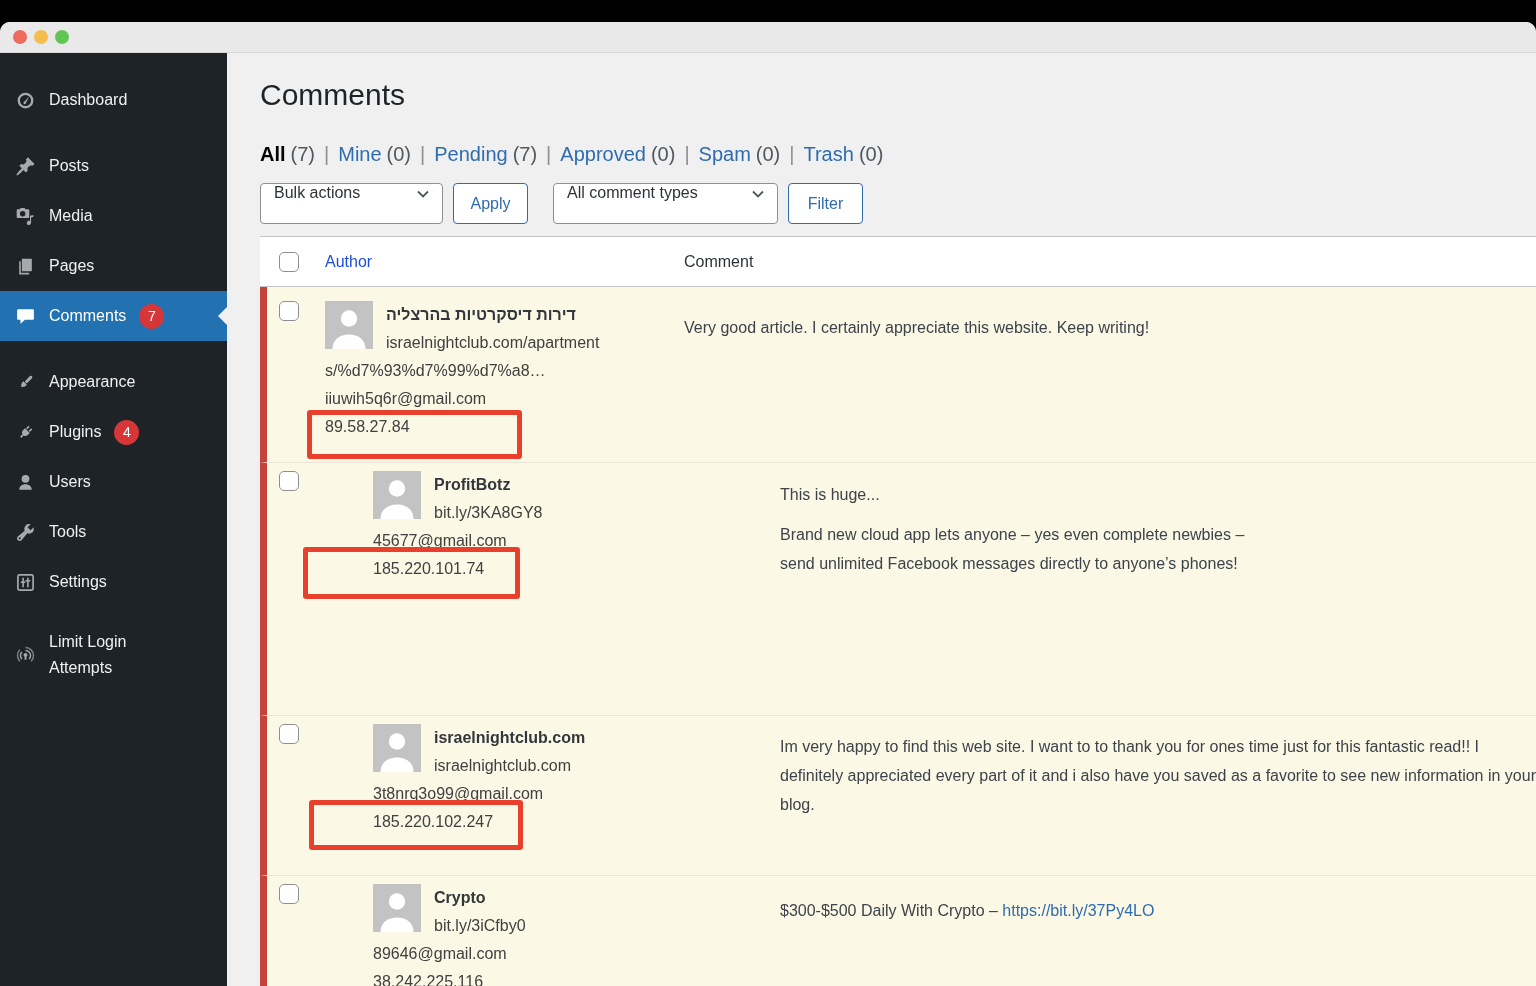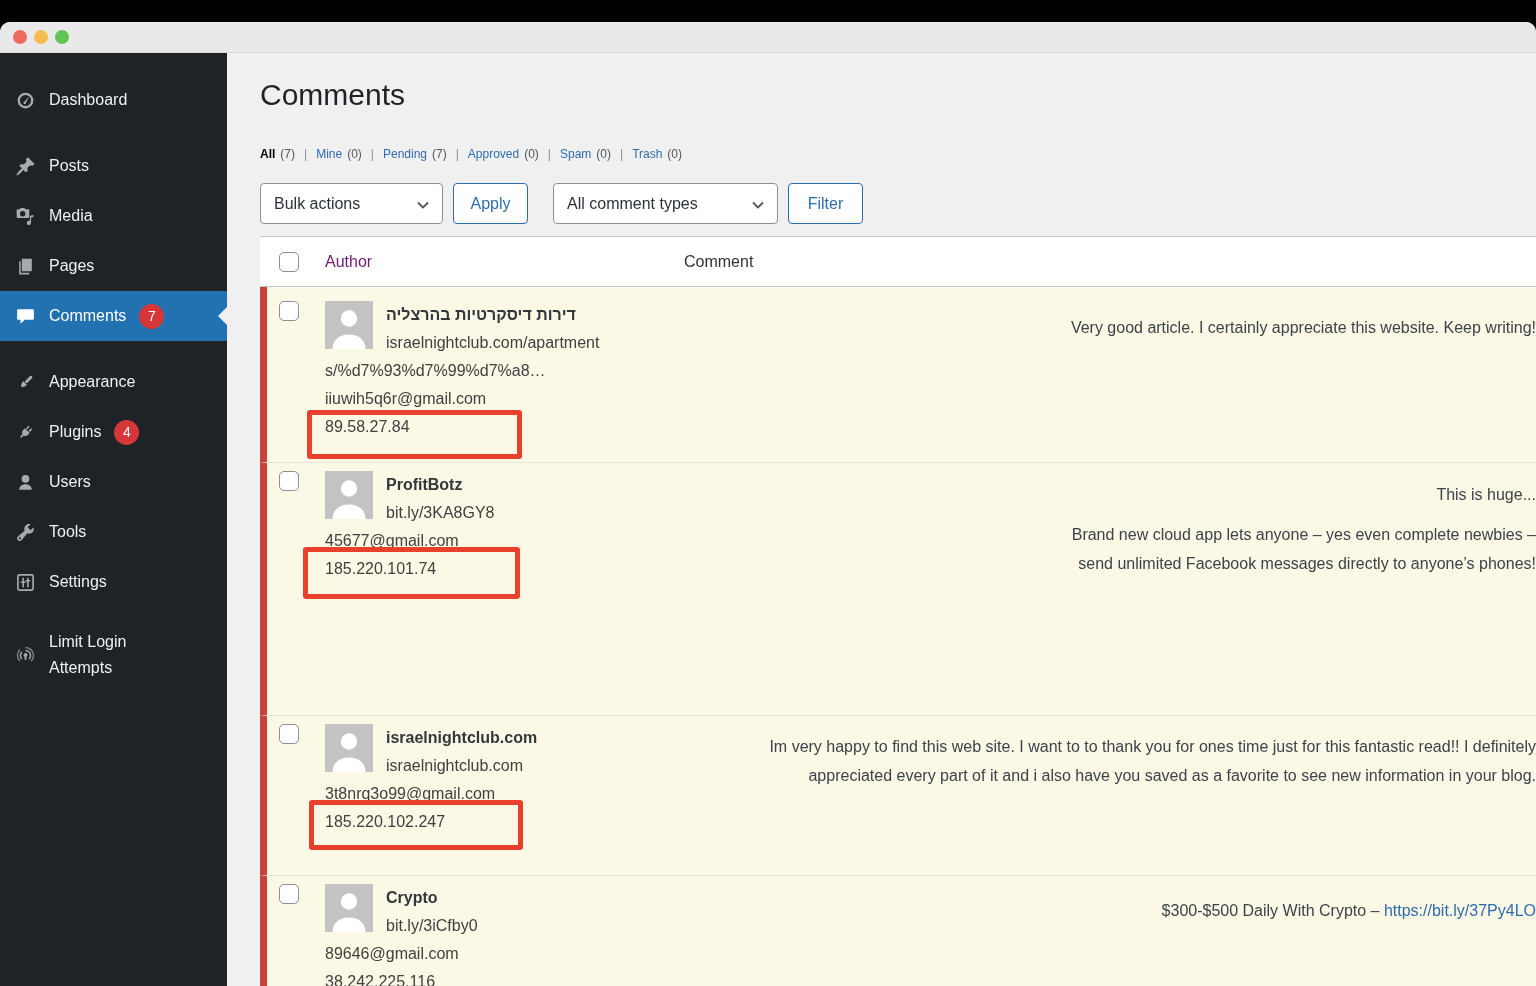--- a/index.html
+++ b/index.html
@@ -26,63 +26,63 @@
      border-top:9px solid transparent; border-bottom:9px solid transparent; border-right:9px solid #f0f0f1; }
   .menu-item.muted { color:#a7aaad; }
   .mi-label { line-height:26px; max-width:118px; }
   .badge { background:#d63638; color:#fff; min-width:25px; height:25px; border-radius:13px; display:flex; align-items:center; justify-content:center; font-size:14px; padding:0 4px; }
   .gap16 { height:16px; } .gap28 { height:22px; } .gap8 { height:8px; }
 
   
   .main { flex:1; background:#f0f0f1; overflow:hidden; }
   .page-title { font-size:30px; line-height:36px; font-weight:400; color:#1d2327; margin:24px 0 0 33px; }
 
-  .views { margin:30px 0 0 33px; font-size:12px; line-height:22px; color:#50575e; }
+  .views { margin:30px 0 0 33px; font-size:20px; line-height:22px; color:#50575e; }
   .view-link { text-decoration:none; color:#2e6cae; cursor:pointer; }
   .view-link.current .vlabel { color:#000; font-weight:700; }
   .vlabel { margin-right:5px; }
   .vcount { color:#50575e; }
   .vpipe { color:#8c8f94; margin:0 9px; }
 
   .controls { margin:18px 0 0 33px; display:flex; align-items:center; }
   .select { height:41px; background:#fff; border:1px solid #8c8f94; border-radius:4px; color:#2c3338;
-     font-size:16px; display:flex; align-items:center; justify-content:space-between; padding:0 13px; cursor:pointer; }
+     font-size:16px; display:flex; align-items:flex-start; justify-content:space-between; padding:0 13px; cursor:pointer; }
   .select.bulk { width:183px; margin-right:10px; }
   .select.types { width:225px; margin:0 10px 0 25px; }
   .btn { height:41px; min-width:75px; padding:0 16px; background:#fff; border:1px solid #2e6cae; border-radius:4px;
      color:#2e6cae; font-size:16px; cursor:pointer; }
 
   
   .table { margin:12px 0 0 33px; width:1276px; }
   .thead { display:flex; align-items:center; height:51px; background:#fff; border-top:1px solid #c3c4c7; border-bottom:1px solid #c3c4c7; padding-left:7px; }
   .cb-cell { width:58px; flex:none; padding-left:12px; }
   .checkbox { display:block; width:20px; height:20px; background:#fff; border:1px solid #8c8f94; border-radius:5px; cursor:pointer; }
   .author-col { width:356px; flex:none; }
   .comment-col { flex:1; padding-left:3px; }
-  .th-author { color:#701a75; font-size:16px; text-decoration:none; cursor:pointer; }
+  .th-author { color:#1d4ed8; font-size:16px; text-decoration:none; cursor:pointer; }
   .th-comment { color:#2c3338; font-size:16px; }
 
   .row { position:relative; display:flex; background:#fcf8e6; border-left:7px solid #c5433a; }
-  .row + .row { border-top:1px solid #e8e5d5; }
+  .row + .row { border-top:1px solid #e8e5d5;gap:48px; }
   .row.r1 { height:175px; } .row.r2 { height:253px; } .row.r3 { height:160px; } .row.r4 { min-height:133px; }
   .row.r1 .cb-cell, .row.r1 .author-cell { padding-top:14px; }
   .row.r2 .cb-cell, .row.r2 .author-cell,
   .row.r3 .cb-cell, .row.r3 .author-cell,
   .row.r4 .cb-cell, .row.r4 .author-cell { padding-top:8px; }
   .row.r1 .comment-cell { padding-top:26px; }
   .row.r2 .comment-cell { padding-top:17px; }
   .row.r3 .comment-cell { padding-top:16px; }
   .row.r4 .comment-cell { padding-top:20px; }
 
   .author-cell { width:356px; flex:none; font-size:16px; line-height:28px; overflow:hidden; }
   .avatar { float:left; width:48px; height:48px; margin-right:13px; }
   .author-name { font-weight:700; color:#32373c; }
   .a-link { color:#404040; text-decoration:none; cursor:pointer; word-break:break-all; white-space:pre-line; }
 
-  .comment-cell { flex:1; padding-left:3px; font-size:16px; line-height:29px; color:#3c434a;text-align:right; }
+  .comment-cell { flex:1; padding-left:3px; font-size:16px; line-height:29px; color:#3c434a; }
   .comment-cell p { margin:0 0 11px 0; white-space:pre-line; }
   .c-link { color:#2e6cae; text-decoration:none; cursor:pointer; }
 
   .row-actions { font-size:16px; line-height:22px; margin-top:2px; }
   .act { text-decoration:none; cursor:pointer; }
   .act.approve { color:#2d7a3a; }
   .act.normal { color:#2d6cb5; }
   .act.danger { color:#b43c38; }
   .act-sep { color:#b5bcc2; margin:0 7px; }
 

